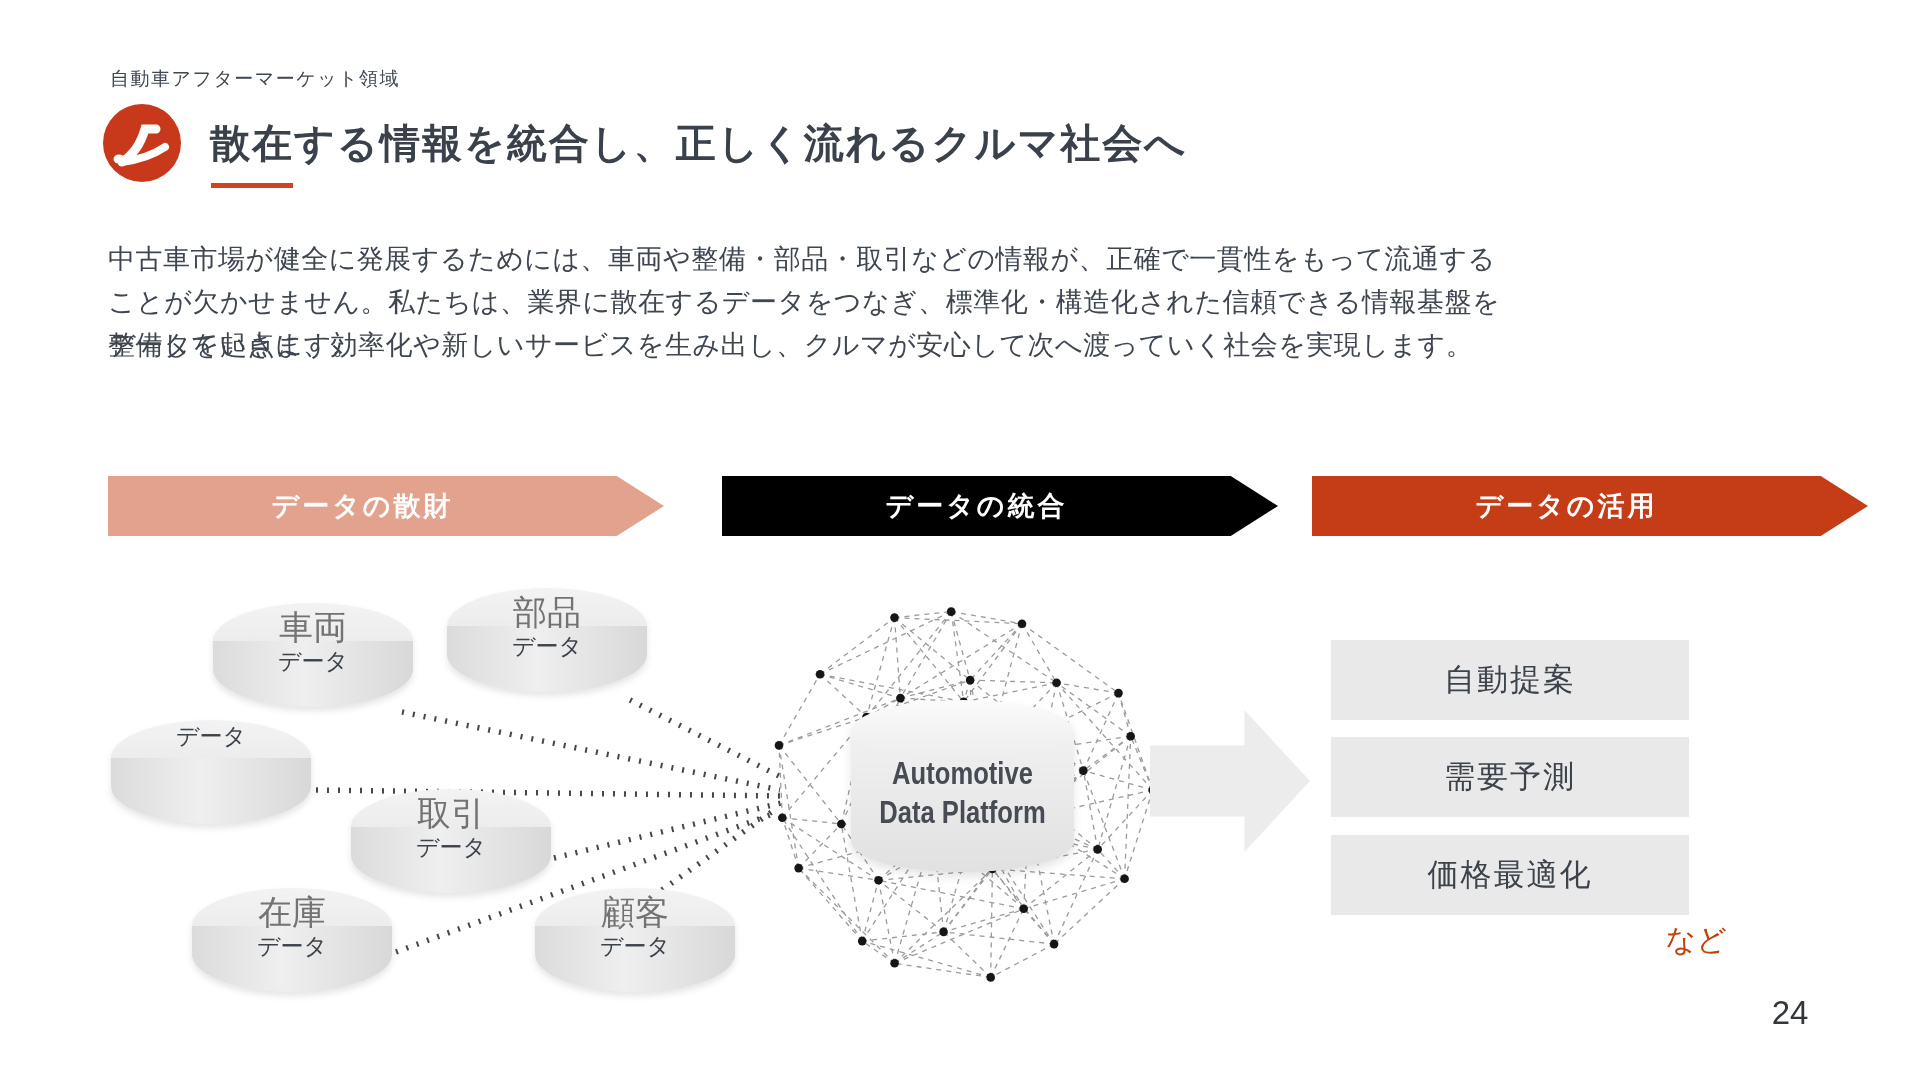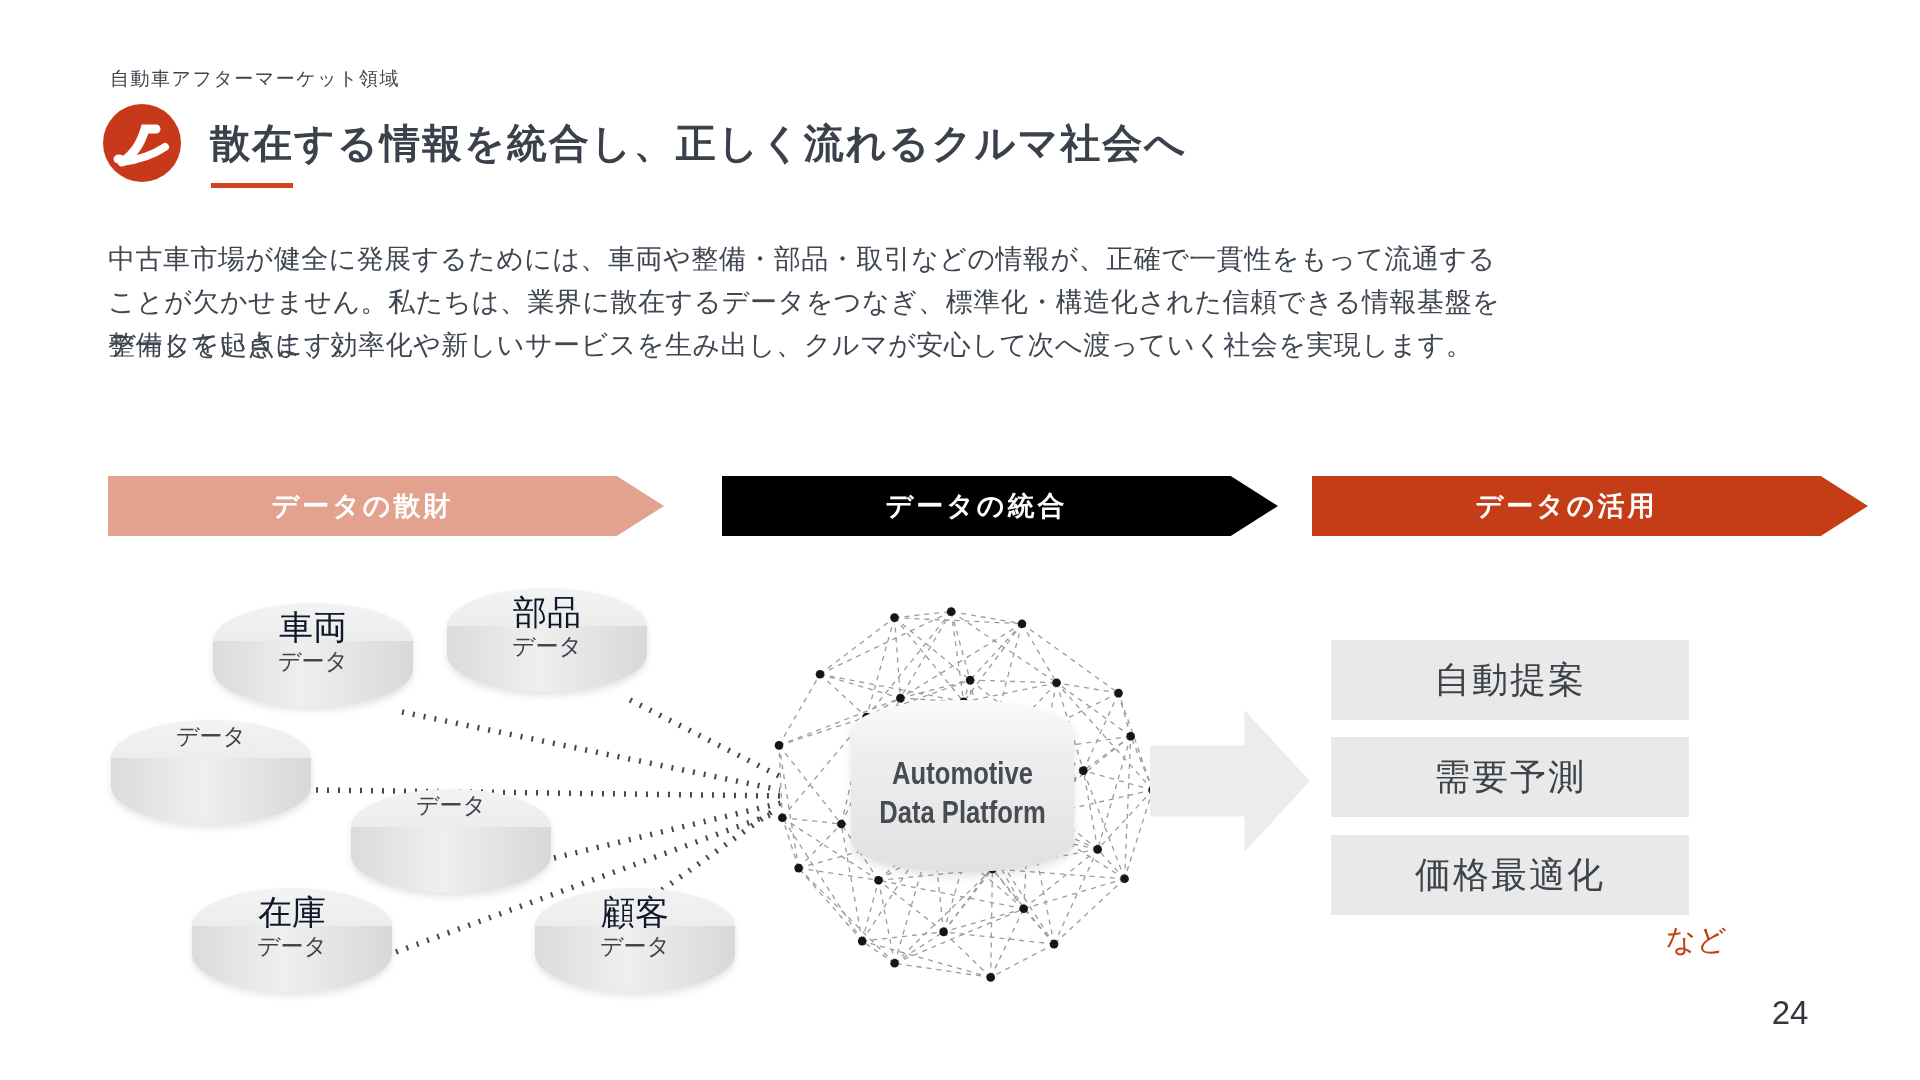--- a/index.html
+++ b/index.html
@@ -25,40 +25,40 @@
 
   .overlay-svg{position:absolute;left:0;top:0;width:1920px;height:1080px;pointer-events:none;}
 
   .disk{position:absolute;width:200px;height:104px;filter:drop-shadow(0 4px 3px rgba(0,0,0,0.10));}
   .disk-top{position:absolute;left:0;top:0;width:200px;height:76px;border-radius:50%;
             background:linear-gradient(180deg,#f3f3f3,#e6e6e6);}
   .disk-side{position:absolute;left:0;top:38px;width:200px;height:66px;
              border-radius:0 0 100px 100px / 0 0 38px 38px;
              background:linear-gradient(90deg,#dbdbdb,#efefef 45%,#d8d8d8);}
   .disk-label{position:absolute;left:0;top:3px;width:200px;text-align:center;}
-  .disk-name{font-size:34px;color:#0f172a;line-height:42px;}
+  .disk-name{font-size:34px;color:#737373;line-height:42px;}
   .disk-type{font-size:23px;color:#3d434b;line-height:26px;}
 
   .adp{position:absolute;left:851px;top:700px;width:223px;height:172px;
        filter:drop-shadow(0 5px 4px rgba(0,0,0,0.10));}
   .adp-top{position:absolute;top:0;left:0;width:223px;height:62px;border-radius:50%;
            background:linear-gradient(180deg,#fbfbfb,#ececec);}
   .adp-body{position:absolute;top:31px;left:0;width:223px;height:141px;
             background:linear-gradient(180deg,#f1f1f1,#e1e1e1);
             border-radius:0 0 111px 111px / 0 0 31px 31px;}
   .adp-label{position:absolute;left:-30px;right:-30px;top:54px;text-align:center;
              font-size:32px;font-weight:bold;color:#474c54;line-height:39px;
              transform:scaleX(0.80);}
 
   .flow-arrow{position:absolute;left:1150px;top:710px;width:160px;height:142px;background:#ececec;
               clip-path:polygon(0 25%,59% 25%,59% 0,100% 50%,59% 100%,59% 75%,0 75%);}
 
   .usecase{position:absolute;left:1331px;width:358px;height:80px;background:#e9e9e9;
            display:flex;align-items:center;justify-content:center;
-           font-size:36px;color:#3d434b;letter-spacing:2px;}
+           font-size:31px;color:#3d434b;letter-spacing:2px;}
   .uc1{top:640px;} .uc2{top:737px;} .uc3{top:835px;}
   .etc{position:absolute;left:1597px;top:920px;width:130px;text-align:right;
        font-size:30px;color:#c2410c;}
   .page-num{position:absolute;left:1755px;top:994px;width:70px;text-align:center;
             font-size:33px;color:#33373d;}
 </style>
 </head>
 <body>
 
 <div class="slide">
@@ -301,20 +301,21 @@
     <div class="disk-top"></div>
     <div class="disk-side"></div>
     <div class="disk-label">
       <div class="disk-type">データ</div>
     </div>
   </div>
   <div class="disk" style="left:351px;top:789px;">
     <div class="disk-top"></div>
     <div class="disk-side"></div>
     <div class="disk-label">
+      <div class="disk-name">取引</div>
       <div class="disk-type">データ</div>
     </div>
   </div>
   <div class="disk" style="left:192px;top:888px;">
     <div class="disk-top"></div>
     <div class="disk-side"></div>
     <div class="disk-label">
       <div class="disk-name">在庫</div>
       <div class="disk-type">データ</div>
     </div>

